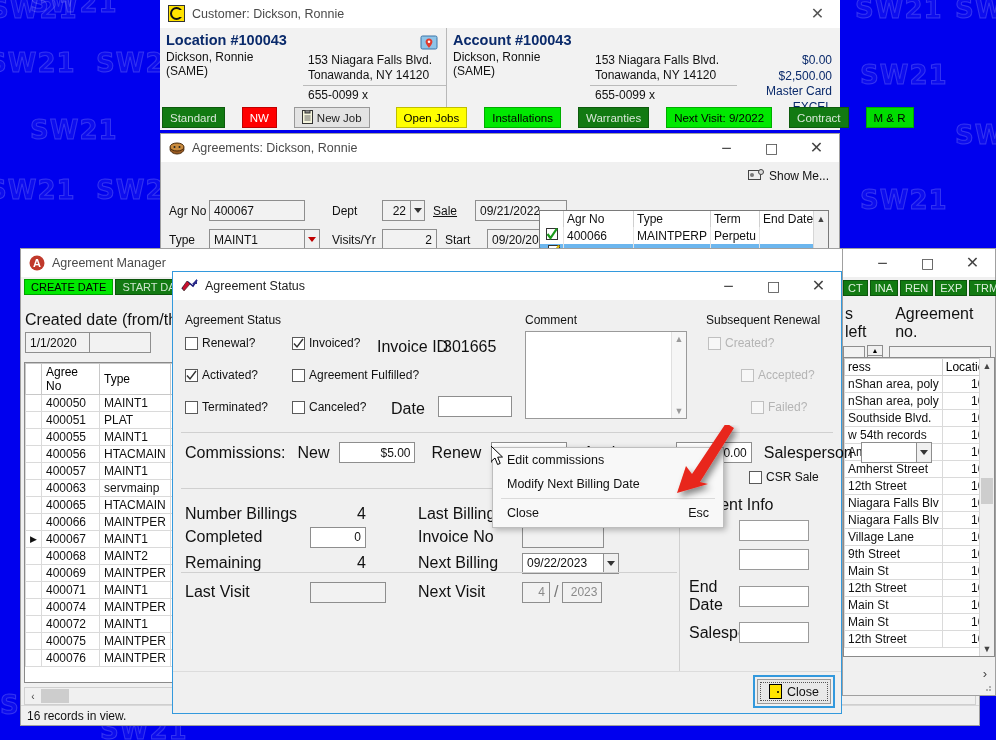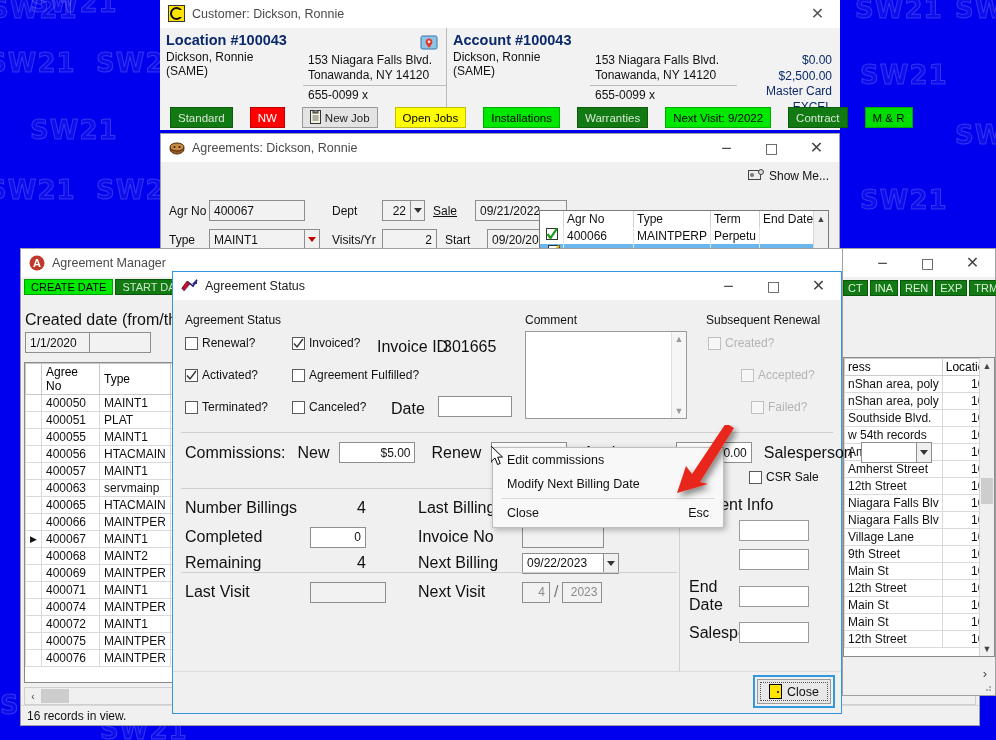--- a/index.html
+++ b/index.html
@@ -78,21 +78,21 @@
     padding: 4px 0 2px 6px;
   }
   .cust-name { font-size: 12px; color: #111; padding-left: 6px; line-height: 14px; }
   .divider-v { width: 1px; background: #B8B8B8; }
   .addr-box { font-size: 12px; color: #111; line-height: 15px; padding-left: 5px; }
   .addr-sep { border-top: 1px solid #BBB; margin-top: 2px; padding-top: 2px; }
   .money { text-align: right; color: #0A2A6B; font-size: 12px; line-height: 15.5px; padding-right: 8px; }
 
   .tabrow {
     position: absolute; left: 0; right: 0; bottom: 2px;
-    height: 21px; display: flex; gap: 17px; padding: 0 10px;
+    height: 21px; display: flex; gap: 17px; padding: 0 2px;
   }
   .tab {
     display: flex; align-items: center; justify-content: center;
     font-size: 11.5px; padding: 0 7px; height: 21px;
     border: 1px solid rgba(0,0,0,.25);
     white-space: nowrap;
   }
   .tab.green { background: #127A12; color: #D9E8D9; }
   .tab.red { background: #FF0000; color: #FFFFFF; }
   .tab.yellow { background: #FFFF00; color: #000; }
@@ -345,21 +345,21 @@
           <svg width="11" height="14" viewBox="0 0 11 14">
               <rect x="0.5" y="0.5" width="10" height="13" fill="#F5F5DC" stroke="#333"></rect>
               <rect x="3" y="0" width="5" height="3" fill="#888" stroke="#333"></rect>
               <line x1="2.5" y1="6" x2="8.5" y2="6" stroke="#666"></line>
               <line x1="2.5" y1="8" x2="8.5" y2="8" stroke="#666"></line>
               <line x1="2.5" y1="10" x2="8.5" y2="10" stroke="#666"></line>
             </svg>
         </span>
         <span>New Job</span>
       </div>
-      <div class="tab yellow" style="width:76px;">Open Jobs</div>
+      <div class="tab yellow" style="width:76px;margin-left:9px;">Open Jobs</div>
       <div class="tab brightgreen" style="width:78px;">Installations</div>
       <div class="tab green" style="width:72px;">Warranties</div>
       <div class="tab brightgreen" style="width:108px;">Next Visit: 9/2022</div>
       <div class="tab green" style="width:72px;">Contract</div>
       <div class="tab lime" style="width:76px;">M &amp; R</div>
     </div>
   </div>
 </div>
 
 <div class="win" id="agreementsWin">
@@ -659,20 +659,34 @@
     <span class="tbtn" style="font-size:16px;">✕</span>
   </div>
   <div id="rightBody">
     <div class="rt-tabs" id="rtTabs">
         <div class="rt-tab">CT</div>
         <div class="rt-tab">INA</div>
         <div class="rt-tab">REN</div>
         <div class="rt-tab">EXP</div>
         <div class="rt-tab">TRM</div>
       </div>
+    <div style="position:absolute;left:0;top:28px;right:0;">
+      <div style="display:flex;align-items:flex-end;">
+        <span class="lbl" style="margin-left:2px;">s left</span>
+        <span class="lbl" style="margin-left:18px;">Agreement no.</span>
+      </div>
+      <div style="display:flex;align-items:center;margin-top:4px;">
+        <div class="tbox" style="width:22px;"></div>
+        <div style="display:flex;flex-direction:column;margin-left:2px;">
+          <div style="width:16px;height:11px;border:1px solid #8E8E8E;background:#F0F0F0;display:flex;align-items:center;justify-content:center;font-size:7px;">▲</div>
+          <div style="width:16px;height:11px;border:1px solid #8E8E8E;border-top:none;background:#F0F0F0;display:flex;align-items:center;justify-content:center;font-size:7px;">▼</div>
+        </div>
+        <div class="tbox" style="flex:1;margin-left:6px;margin-right:4px;"></div>
+      </div>
+    </div>
 
     <div id="rtGrid">
       <table>
         <thead>
             <tr>
           <th style="width:92px;">ress</th>
           <th>Location</th>
         </tr>
           </thead>
         <tbody id="rtRows">
@@ -863,21 +877,21 @@
     </div>
 
     <div class="cbrow" style="position:absolute;left:576px;top:170px;">
       <span class="cb"></span>
       <span>CSR Sale</span>
     </div>
 
     <div class="sep" style="position:absolute;left:8px;width:496px;top:188px;"></div>
 
     <div style="position:absolute;left:12px;top:199px;width:490px;">
-      <div style="display:flex;align-items:flex-start;height:24px;">
+      <div style="display:flex;align-items:flex-end;height:24px;">
         <span class="lbl" style="width:125px;">Number Billings</span>
         <span class="lbl val-right" style="width:56px;">4</span>
         <span class="lbl" style="width:104px;margin-left:52px;">Last Billing</span>
         <div class="tbox" style="width:82px;background:#F2F2F2;"></div>
       </div>
       <div style="display:flex;align-items:center;height:24px;margin-top:2px;">
         <span class="lbl" style="width:125px;">Completed</span>
         <div class="tbox num" style="width:56px;background:#FFF;">0</div>
         <span class="lbl" style="width:104px;margin-left:52px;">Invoice No</span>
         <div class="tbox" style="width:82px;background:#F2F2F2;"></div>

